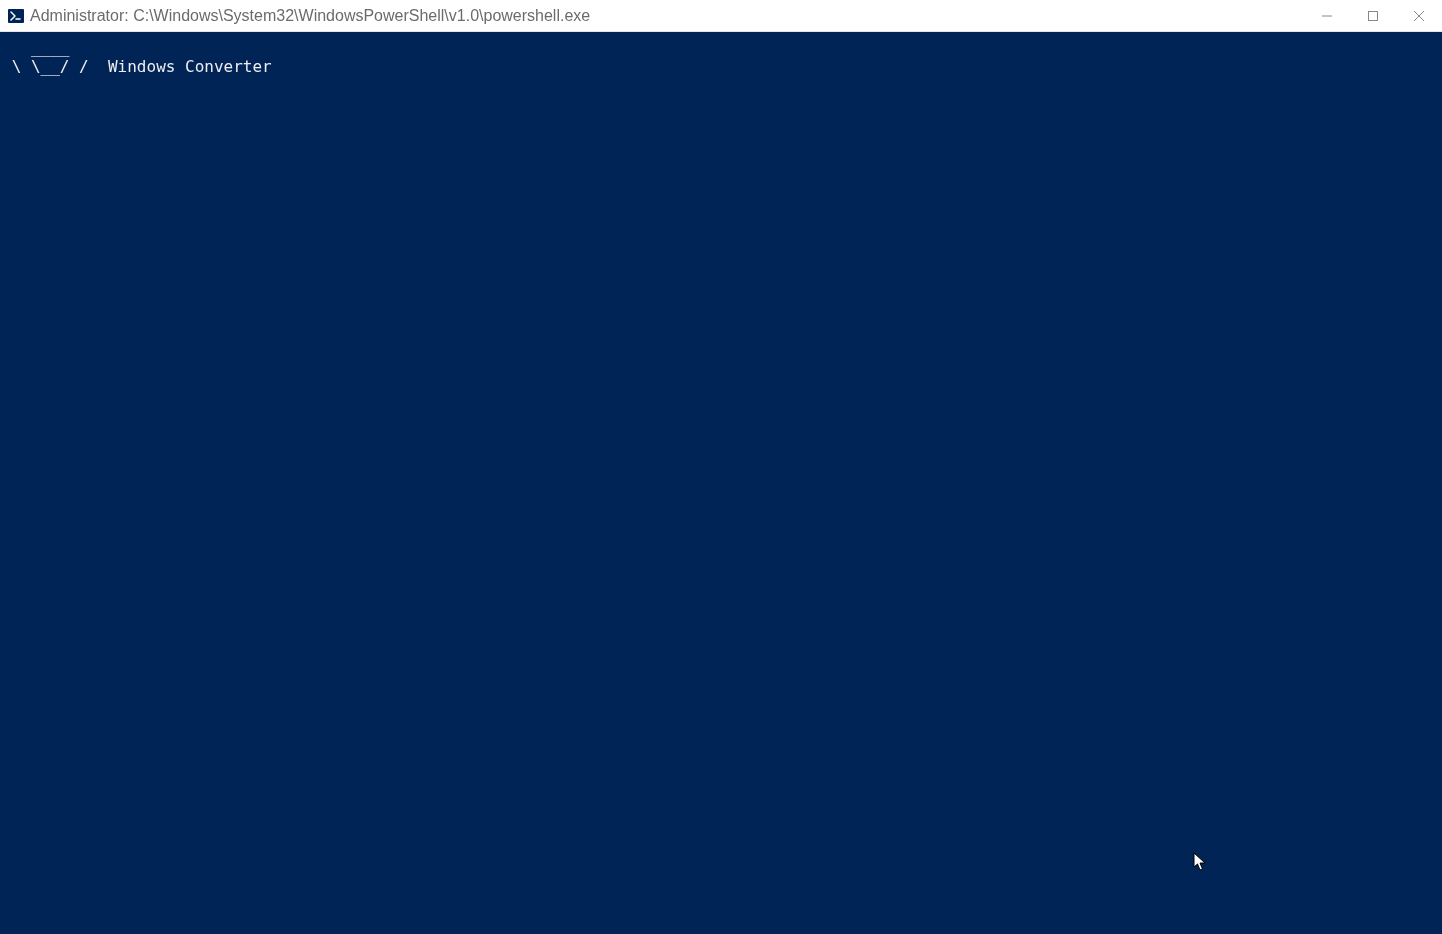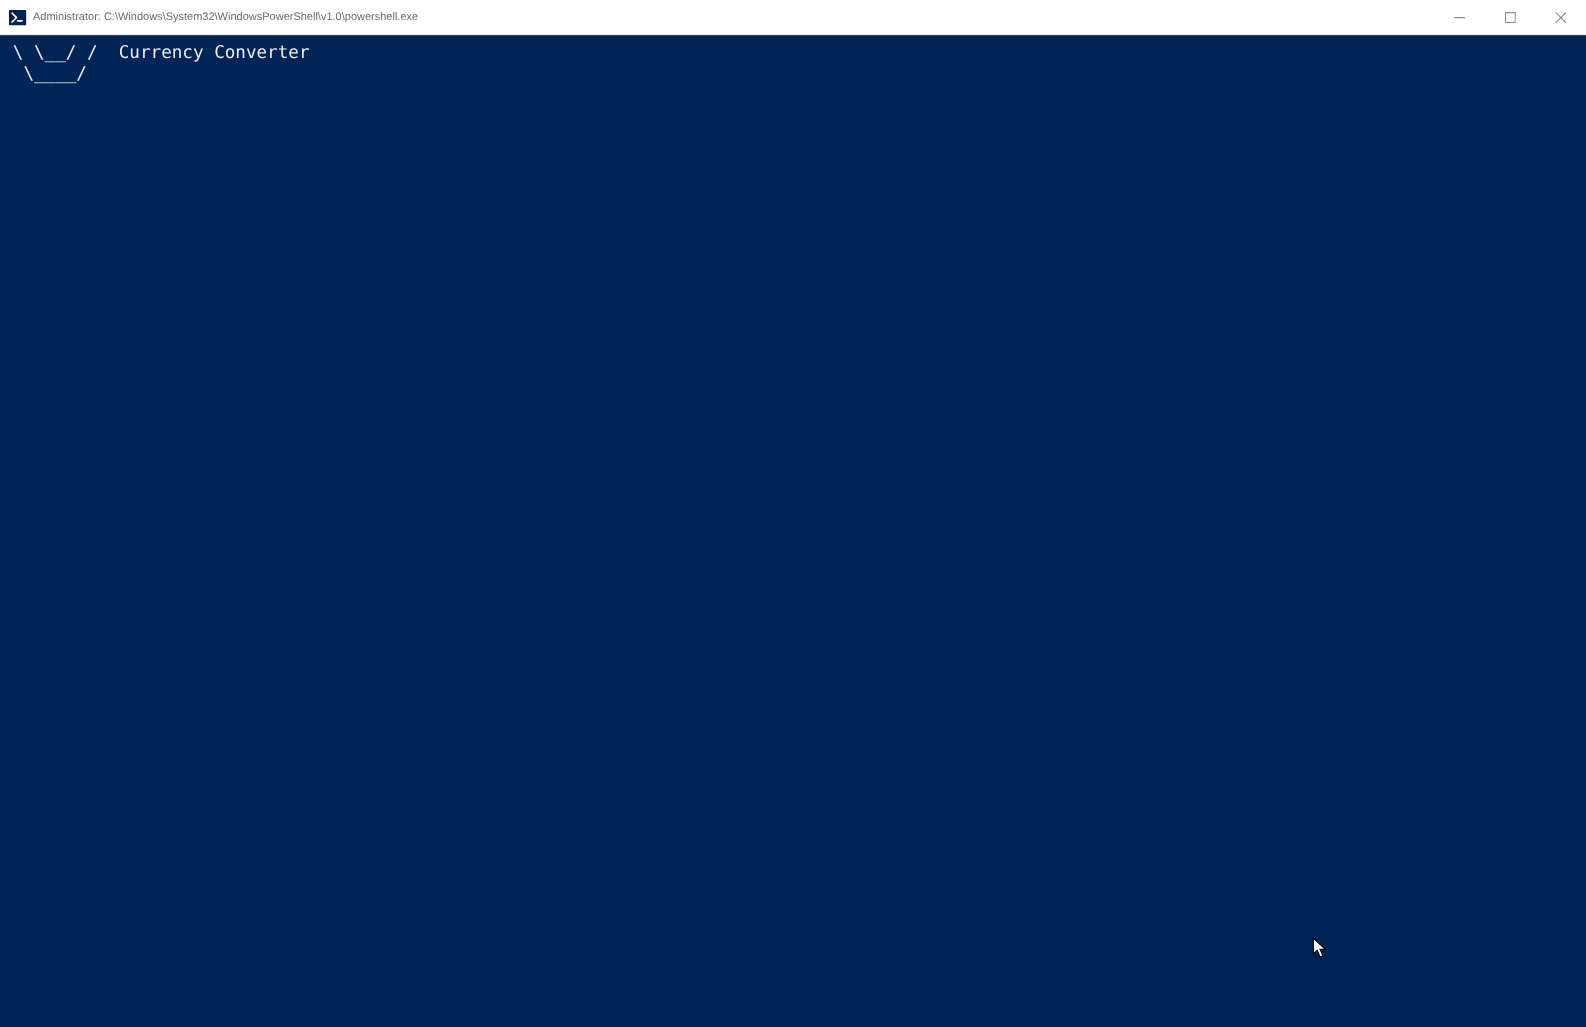--- a/index.html
+++ b/index.html
@@ -23,21 +23,21 @@
       padding-left: 8px;
       border-bottom: 1px solid #e5e5e5;
     }
     .titlebar-icon {
       width: 16px;
       height: 16px;
       margin-right: 6px;
       flex-shrink: 0;
     }
     .titlebar-title {
-      font-size: 10px;
+      font-size: 16px;
       color: #6b6b6b;
       flex: 1;
       white-space: nowrap;
       overflow: hidden;
     }
     .window-controls {
       display: flex;
       height: 100%;
     }
     .win-btn {
@@ -106,19 +106,19 @@
     </div>
     <div class="win-btn">
       <svg viewBox="0 0 10 10">
           <line x1="0" y1="0" x2="10" y2="10" stroke="currentColor" stroke-width="1"></line>
           <line x1="10" y1="0" x2="0" y2="10" stroke="currentColor" stroke-width="1"></line>
         </svg>
     </div>
   </div>
 </div>
 
-<div class="terminal"><span class="ascii-line"> \ \__/ /  <span>Currency Converter</span></span><span class="ascii-line">  \____/</span></div>
+<div class="terminal"><span class="ascii-line">   ____</span><span class="ascii-line"> \ \__/ /  <span>Windows Converter</span></span></div>
 
 <div class="cursor-pointer">
   <svg viewBox="0 0 14 20">
     <path d="M1 1 L1 15 L4.5 12 L7 18 L9.5 17 L7 11 L12 11 Z" fill="#ffffff" stroke="#000000" stroke-width="1"></path>
   </svg>
 </div>
 
 </body></html>

